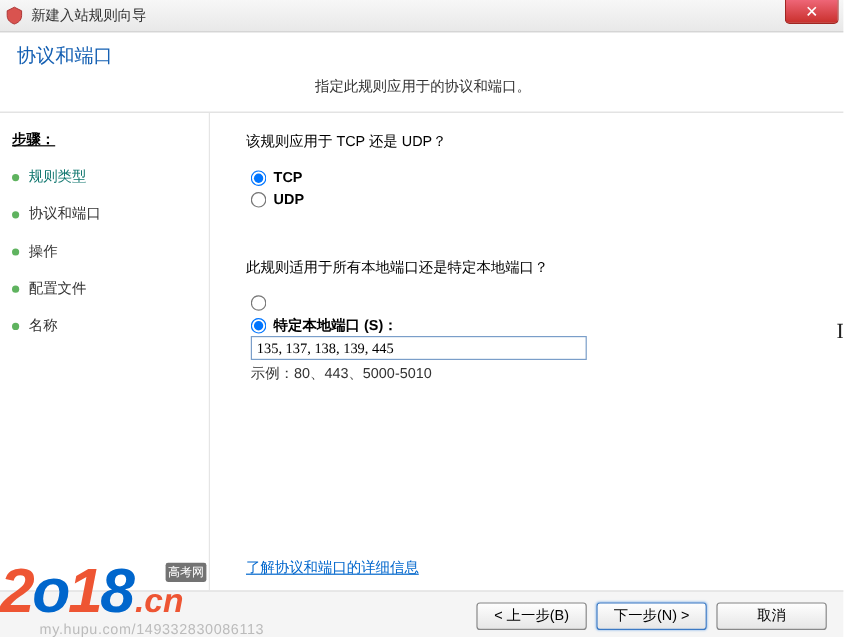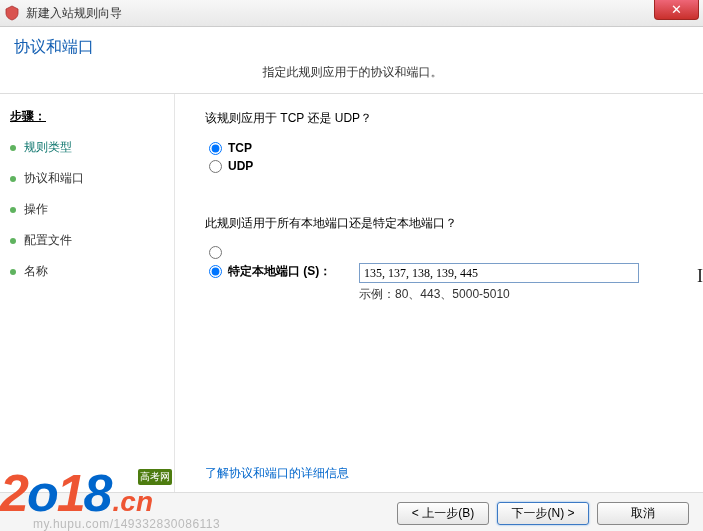--- a/index.html
+++ b/index.html
@@ -18,35 +18,35 @@
 .sidebar li { display:flex; align-items:center; margin-bottom: 14px; font-size: 12px; }
 .sidebar .bullet { width:6px; height:6px; background:#5fb35f; border-radius:50%; margin-right:8px; flex-shrink:0; }
 .sidebar li.active a { color: #0f766e; }
 .sidebar li a { color: #333; text-decoration: none; }
 .main { flex:1; padding: 16px 20px 8px 30px; position: relative; }
 .question { margin-bottom: 14px; }
 .radio-row { display:flex; align-items:center; margin: 4px 0 4px 4px; }
 .radio-row input { margin-right: 6px; }
 .bold { font-weight: bold; }
 .spacer { height: 38px; }
-.ports-row { display:flex; align-items:flex-start; margin:4px 0 4px 4px; }
+.ports-row { display:flex; align-items:flex-start; margin:4px 0 4px 4px;flex-direction:column; }
 .ports-row .lbl { display:flex; align-items:center; width: 150px; }
 .ports-row .lbl input{ margin-right:6px;}
 .ports-col { flex:1; }
 .ports-col input[type=text] { width: 280px; height: 20px; border:1px solid #7a9ec9; padding: 1px 4px; font-family: Tahoma, SimSun; font-size: 12px; }
 .example { font-size: 12px; color: #333; margin-top: 3px; }
-.link { color: #0066cc; position: absolute; bottom: 10px; left: 30px; cursor:pointer; }
+.link { color: #0066cc; text-decoration: underline; position: absolute; bottom: 10px; left: 30px; cursor:pointer; }
 .footer { height: 42px; border-top: 1px solid #ddd; display:flex; align-items:center; justify-content:flex-end; padding: 0 14px; gap: 8px; background:#f5f5f5; }
 .footer button { height: 23px; min-width: 92px; font-size: 12px; border:1px solid #888; background: linear-gradient(#fefefe,#e6e6e6); border-radius: 3px; cursor:pointer; padding: 0 8px; }
 .footer button.primary { border:1px solid #3b79c4; box-shadow: 0 0 2px #6aa6e8; }
 .watermark { position:absolute; left:0; bottom:0; pointer-events:none; font-family: Arial; }
 .watermark .logo { font-size: 52px; font-weight: 900; font-style: italic; letter-spacing:-2px; }
 .watermark .r { color:#e53; } .watermark .b { color:#06c; }
 .watermark .cn { font-size: 28px; color:#e53; font-weight:bold; margin-left:2px; font-style:italic;}
-.watermark .gkw { position:absolute; left:138px; top:6px; font-size:10px; color:#fff; background:#4d7c0f; padding:1px 2px; border-radius:2px;font-family:Liberation Serif, serif;}
+.watermark .gkw { position:absolute; left:138px; top:6px; font-size:10px; color:#fff; background:#737373; padding:1px 2px; border-radius:2px;font-family:Liberation Serif, serif;}
 .watermark .url { font-size: 12px; color: #bbb; display:block; margin-top:-6px; letter-spacing:0.5px;padding-left:33px;}
 .cursor-i { position:absolute; font-family: serif; font-size:18px; color:#222; }
 </style>
 </head>
 <body>
 
 <div class="titlebar">
   <span class="ticon">
     <svg width="16" height="16" viewBox="0 0 16 16">
         <path d="M8 1 L14 4 V8 C14 12 11 14 8 15 C5 14 2 12 2 8 V4 Z" fill="#d9534f" stroke="#a33" stroke-width="0.8"></path>

